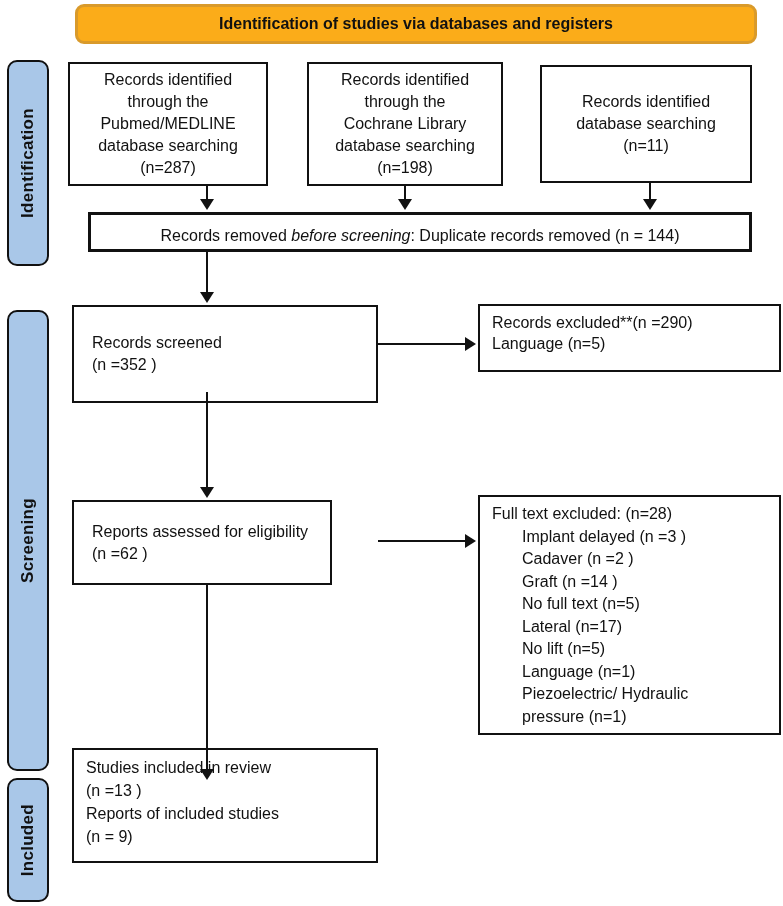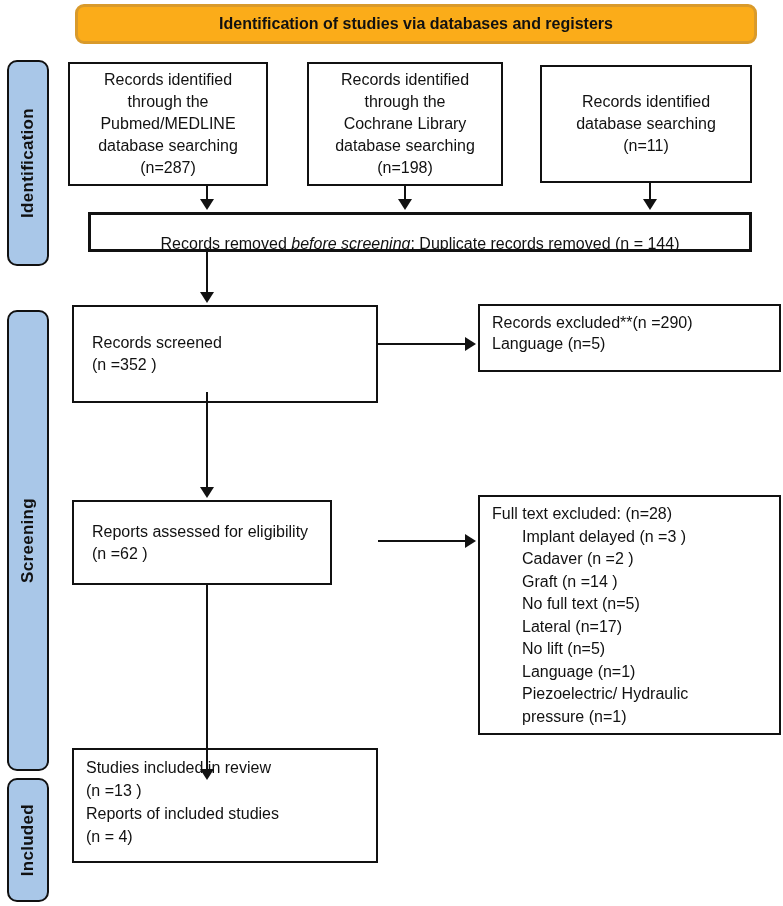--- a/index.html
+++ b/index.html
@@ -28,21 +28,21 @@
   .box{
     position:absolute;background:#fff;border:2px solid #111;
     font-size:16px;line-height:22px;box-sizing:border-box;
   }
   .box.center{display:flex;flex-direction:column;align-items:center;justify-content:center;text-align:center;}
   .box.leftmid{display:flex;flex-direction:column;justify-content:center;padding-left:18px;}
   .box.lefttop{padding:6px 8px 0 12px;}
   .b-pubmed{left:68px;top:62px;width:200px;height:124px;}
   .b-cochrane{left:307px;top:62px;width:196px;height:124px;}
   .b-scopus{left:540px;top:65px;width:212px;height:118px;}
-  .b-dup{left:88px;top:212px;width:664px;height:40px;border-width:3px;text-align:center;padding-top:18px;}
+  .b-dup{left:88px;top:212px;width:664px;height:40px;border-width:3px;text-align:center;padding-top:10px;}
   .b-screened{left:72px;top:305px;width:306px;height:98px;}
   .b-excluded{left:478px;top:304px;width:303px;height:68px;line-height:21px;}
   .b-elig{left:72px;top:500px;width:260px;height:85px;}
   .b-fulltext{left:478px;top:495px;width:303px;height:240px;line-height:22.5px;}
   .b-included{left:72px;top:748px;width:306px;height:115px;line-height:23px;padding-top:14px;}
   .indent{margin-left:30px;}
   .vline{position:absolute;width:2px;background:#111;}
   .hline{position:absolute;height:2px;background:#111;}
   .head-down{
     position:absolute;width:0;height:0;
@@ -124,21 +124,21 @@
     <div class="indent">No lift (n=5)</div>
     <div class="indent">Language (n=1)</div>
     <div class="indent">Piezoelectric/ Hydraulic</div>
     <div class="indent">pressure (n=1)</div>
   </div>
 
   <div class="box lefttop b-included">
     <div>Studies included in review</div>
     <div>(n =13 )</div>
     <div>Reports of included studies</div>
-    <div>(n = 4)</div>
+    <div>(n = 9)</div>
   </div>
 
   <div class="vline" style="left:206px;top:186px;height:15px;"></div>
   <div class="head-down" style="left:200px;top:199px;"></div>
 
   <div class="vline" style="left:404px;top:186px;height:15px;"></div>
   <div class="head-down" style="left:398px;top:199px;"></div>
 
   <div class="vline" style="left:649px;top:183px;height:18px;"></div>
   <div class="head-down" style="left:643px;top:199px;"></div>

